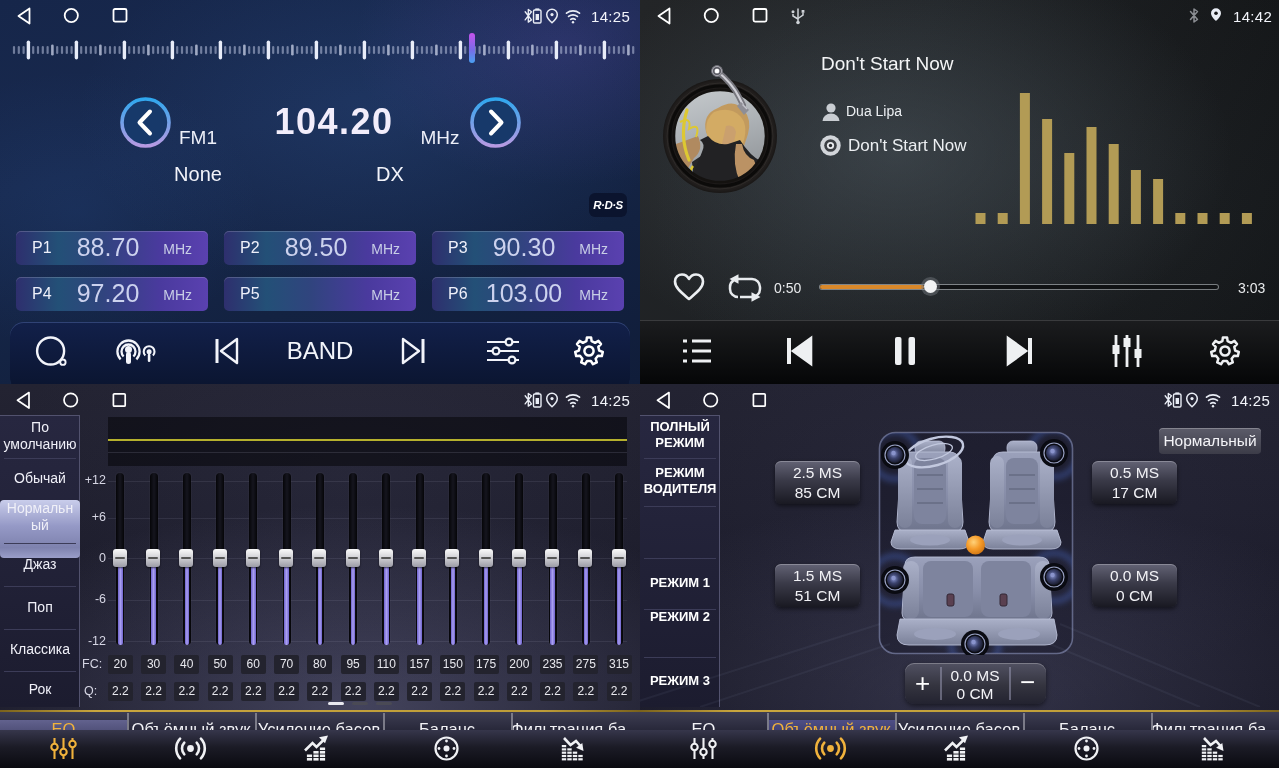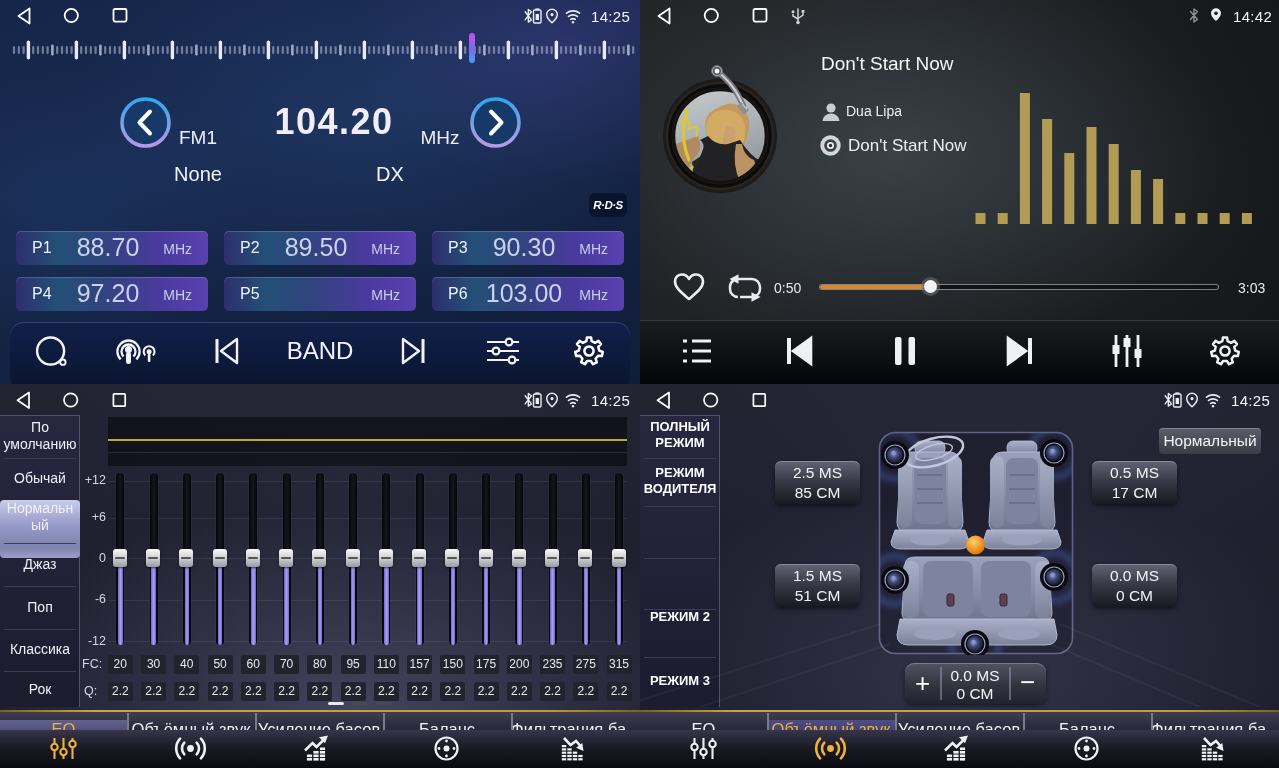--- a/index.html
+++ b/index.html
@@ -669,20 +669,21 @@
         <circle cx="51" cy="17.3" r="1.2" fill="#e9edf5" stroke="none"></circle>
       </g>
 </svg>
     <div class="time" style="left:591px">14:25</div>
 <div class="abs" style="left:0;top:31px;width:80px;height:292px;background:linear-gradient(180deg,#272740,#1c1c2f);border-right:1px solid #52526e;border-top:1px solid #52526e"></div>
 <div class="menu-item m2" style="top:31px;height:43px;padding-top:4px">ПОЛНЫЙ<br>РЕЖИМ</div>
     <div class="menu-sep" style="top:74px"></div>
     <div class="menu-item m2" style="top:74px;height:48px;padding-top:7px">РЕЖИМ<br>ВОДИТЕЛЯ</div>
     <div class="menu-sep" style="top:122px"></div>
     <div class="menu-sep" style="top:174px"></div>
+    <div class="menu-item m2" style="top:174px;height:51px;padding-top:17px">РЕЖИМ 1</div>
     <div class="menu-sep" style="top:225px"></div>
     <div class="menu-item m2" style="top:225px;height:48px;padding-top:0">РЕЖИМ 2</div>
     <div class="menu-sep" style="top:273px"></div>
     <div class="menu-item m2" style="top:273px;height:50px;padding-top:16px">РЕЖИМ 3</div>
 <div class="abs" style="left:519px;top:44px;width:102px;height:26px;border-radius:4px;background:linear-gradient(180deg,#5c5c6a,#3c3c48);box-shadow:inset 0 1px 0 rgba(255,255,255,0.25);color:#f4f4f8;font-size:15.5px;text-align:center;line-height:26px">Нормальный</div>
 <svg class="abs" style="left:238px;top:47px" width="196" height="224" viewBox="0 0 196 224">
 <defs>
 <linearGradient id="sg1" x1="0" y1="0" x2="0" y2="1">
           <stop offset="0" stop-color="#9ba1bb"></stop>
           <stop offset="0.55" stop-color="#878da8"></stop>

